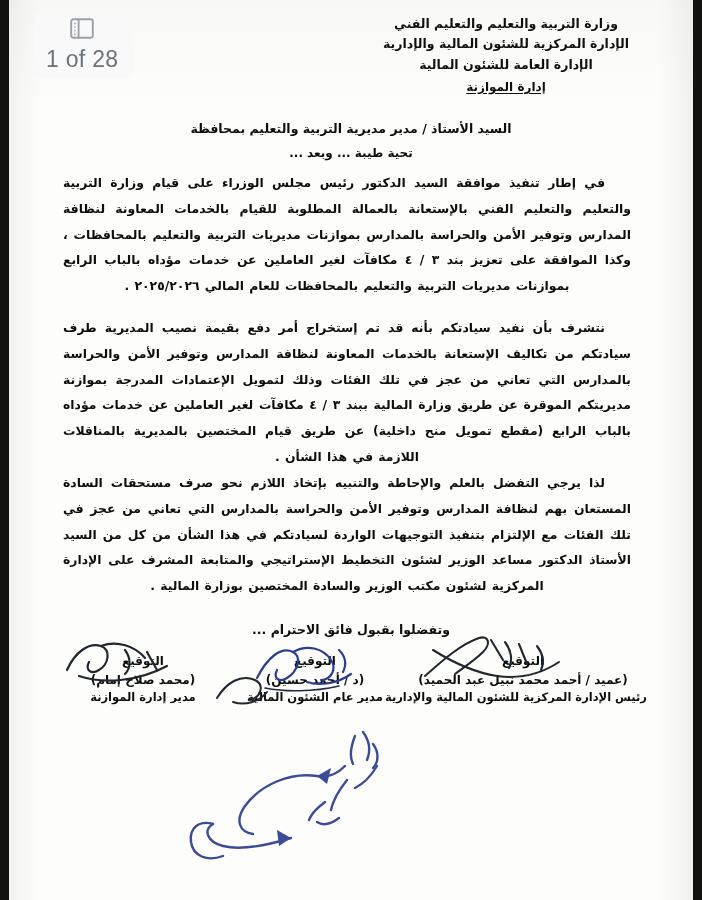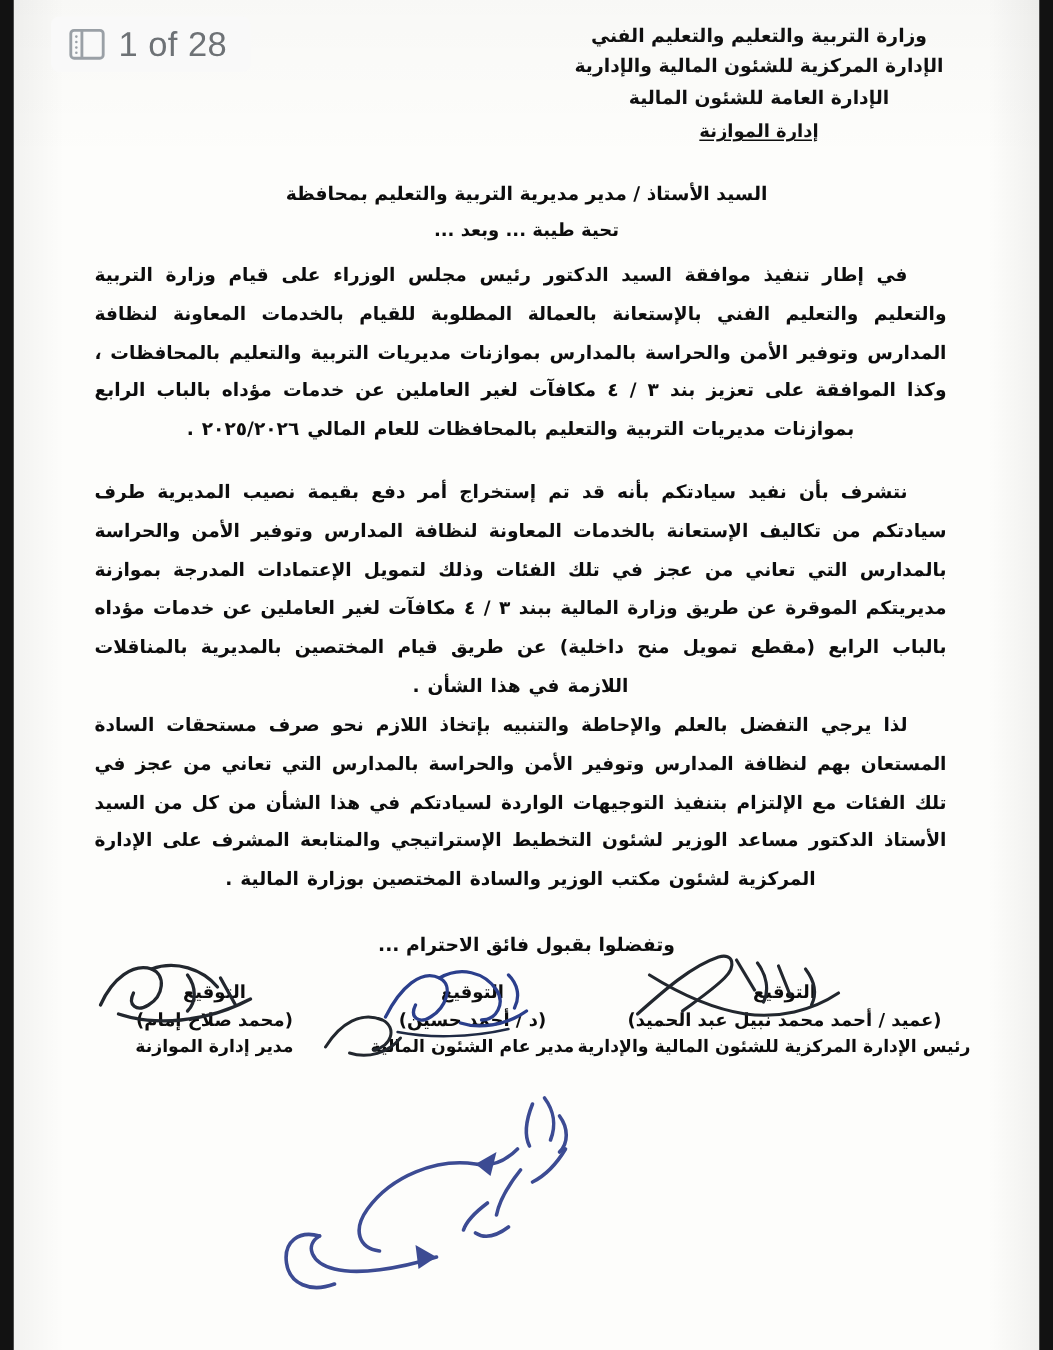--- a/index.html
+++ b/index.html
@@ -66,20 +66,21 @@
     gap: 9px;
     padding: 7px 16px 7px 12px;
     background: rgba(248,248,248,0.92);
     border-radius: 5px;
     color: #6e7276;
     font-size: 23px;
     font-weight: 400;
     letter-spacing: 0.3px;
     line-height: 1;
     direction: ltr;
+    flex-direction: column;
   }
   #page-badge .slides-icon {
     display: inline-block;
     width: 24px;
     height: 21px;
     position: relative;
     flex: none;
   }
   #page-badge .slides-icon svg { display: block; }
   #page-badge .counter-text { white-space: nowrap; }

